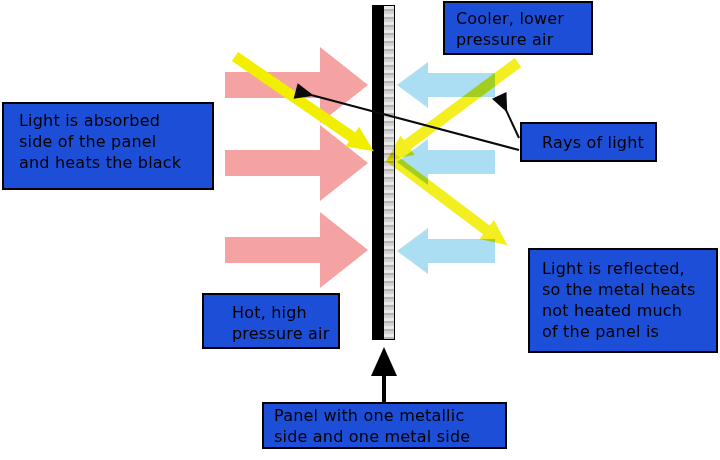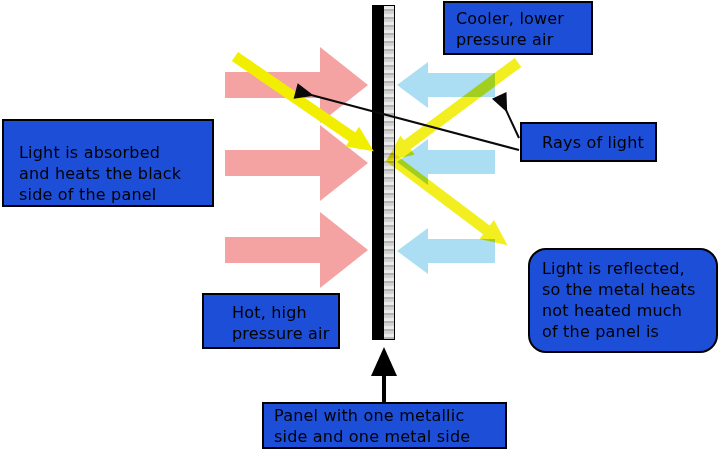--- a/index.html
+++ b/index.html
@@ -5,24 +5,24 @@
   html,body{margin:0;padding:0;background:#fff;}
   .stage{
     position:relative;width:720px;height:460px;background:#fff;overflow:hidden;
     font-family:"DejaVu Sans","Liberation Sans",sans-serif;color:#000;
   }
   
   .label-box{
     position:absolute;background:#1d4ed8;border:2px solid #000;box-sizing:border-box;
     font-size:16px;line-height:21px;letter-spacing:0.2px;z-index:6;
   }
-  .box-absorbed {left:2px;  top:119px;width:212px;height:88px; padding:21px 0 0 15px;}
+  .box-absorbed {left:2px;  top:102px;width:212px;height:88px; padding:6px 0 0 15px;}
   .box-cooler   {left:443px;top:1px;  width:150px;height:54px; padding:5px 0 0 11px;}
   .box-rays     {left:520px;top:122px;width:137px;height:40px; display:flex;align-items:center;padding-left:20px;}
-  .box-reflected{left:528px;top:248px;width:190px;height:105px;padding:8px 0 12px 12px;border-radius:18px;}
+  .box-reflected{left:528px;top:248px;width:190px;height:105px;padding:8px 0 12px 12px;}
   .box-hot      {left:202px;top:293px;width:138px;height:56px; padding:7px 0 0 28px;}
   .box-panel    {left:262px;top:402px;width:245px;height:47px; padding:1px 0 16px 10px;}
   
   .fat-arrow{position:absolute;z-index:1;}
   .pink{left:225px;width:143px;height:76px;}
   .pink .a-body{position:absolute;left:0;top:25px;width:96px;height:26px;background:var(--hot-air,#f5a2a2);}
   .pink .a-head{position:absolute;left:95px;top:0;width:0;height:0;
     border-top:38px solid transparent;border-bottom:38px solid transparent;
     border-left:48px solid var(--hot-air,#f5a2a2);}
   .blue{left:397px;width:98px;height:46px;}
@@ -125,22 +125,22 @@
     <div class="phead"></div>
   </div>
 
   <div class="up-arrow">
     <div class="up-head"></div>
     <div class="up-stem"></div>
   </div>
 
   <div class="label-box box-absorbed">
     <div>Light is absorbed</div>
+    <div>side of the panel</div>
     <div>and heats the black</div>
-    <div>side of the panel</div>
   </div>
   <div class="label-box box-cooler">
     <div>Cooler, lower</div>
     <div>pressure air</div>
   </div>
   <div class="label-box box-rays">
     <div>Rays of light</div>
   </div>
   <div class="label-box box-reflected">
     <div>Light is reflected,</div>

